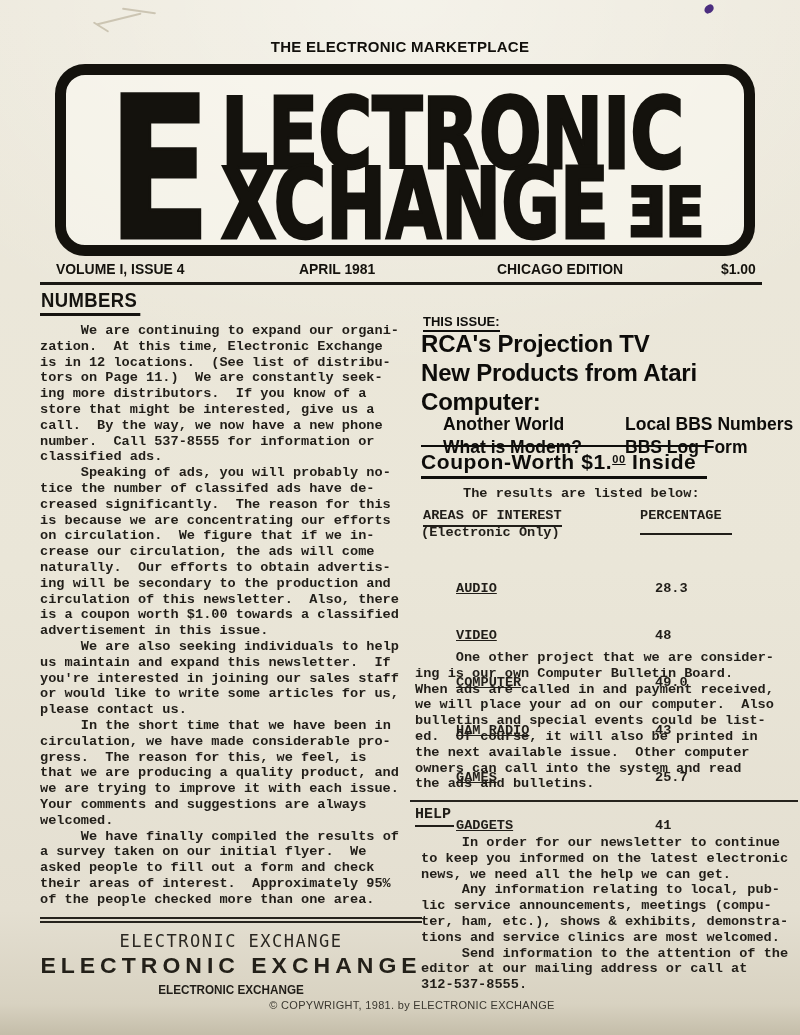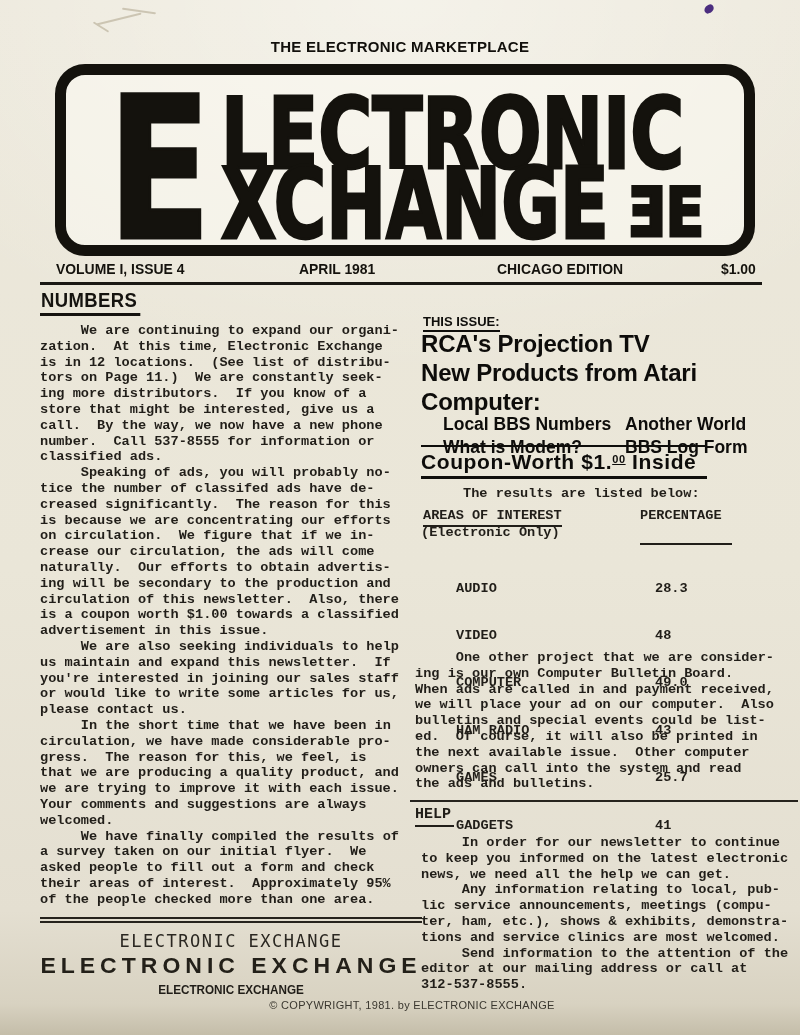--- a/index.html
+++ b/index.html
@@ -73,25 +73,25 @@
   .hl1 { top:330px; } .hl2 { top:359px; } .hl3 { top:388px; }
   .topics { top:414px; left:28px; display:grid; grid-template-columns:168px auto;
     column-gap:14px; row-gap:2px; font-size:17.5px; font-weight:800; color:#0d0c0a;
     white-space:nowrap; }
   .coupon { top:445px; left:6px; width:286px; border-top:2px solid #0f0e0b;
     border-bottom:3px solid #0f0e0b; padding:3px 0 2px 0; font-size:21px; font-weight:800;
     letter-spacing:.6px; color:#0d0c0a; white-space:nowrap; }
   .coupon .sup { font-size:11px; vertical-align:6px; text-decoration:underline; }
   .results-intro { top:486px; left:8px;margin-left:40px; }
   .tbl-h1 { top:508px; left:8px;   border-bottom:2px solid #211e19; padding-bottom:1px; }
-  .tbl-h2 { top:508px; left:225px; border-bottom:2px solid #211e19; padding-bottom:19px; padding-right:10px; }
+  .tbl-h2 { top:508px; left:225px; border-bottom:2px solid #211e19; padding-bottom:9px; padding-right:10px; }
   .tbl-sub { top:525px; left:6px; }
   .tbl-rows { top:549px; left:8px; width:330px; }
   .tbl-row { display:grid; grid-template-columns:232px auto; }
-  .tbl-row .area { padding-left:33px; }
+  .tbl-row .area { padding-left:33px;text-decoration:underline; }
   .bulletin { top:650px; left:0; width:377px; }
   .rule-right { top:800px; left:-5px; width:388px; height:2px; background:#26231d; }
   .help-heading { top:807px; left:0; display:inline-block; font-size:15px;
     border-bottom:2px solid #211e19; padding:0 3px 2px 0; }
   .help-body { top:835px; left:6px; width:377px; }
 
   .copyright { position:absolute; top:999px; left:0; width:100%; text-align:center;
     padding-left:24px; font-size:11px; letter-spacing:.3px; color:#3a372f; font-weight:400; }
 </style>
 </head>
@@ -174,22 +174,22 @@
     </div>
   </div>
 
   <div class="col-right">
     <div class="this-issue">THIS ISSUE:</div>
     <div class="headline hl1">RCA's Projection TV</div>
     <div class="headline hl2">New Products from Atari</div>
     <div class="headline hl3">Computer:</div>
 
     <div class="topics">
+      <span>Another World</span>
       <span>Local BBS Numbers</span>
-      <span>Another World</span>
       <span>What is Modem?</span>
       <span>BBS Log Form</span>
     </div>
 
     <div class="coupon">
       <span>Coupon-Worth $1.</span><span class="sup">00</span><span> Inside</span>
     </div>
 
     <div class="results-intro tw">The results are listed below:</div>
     <div class="tbl-h1 tw">AREAS OF INTEREST</div>

